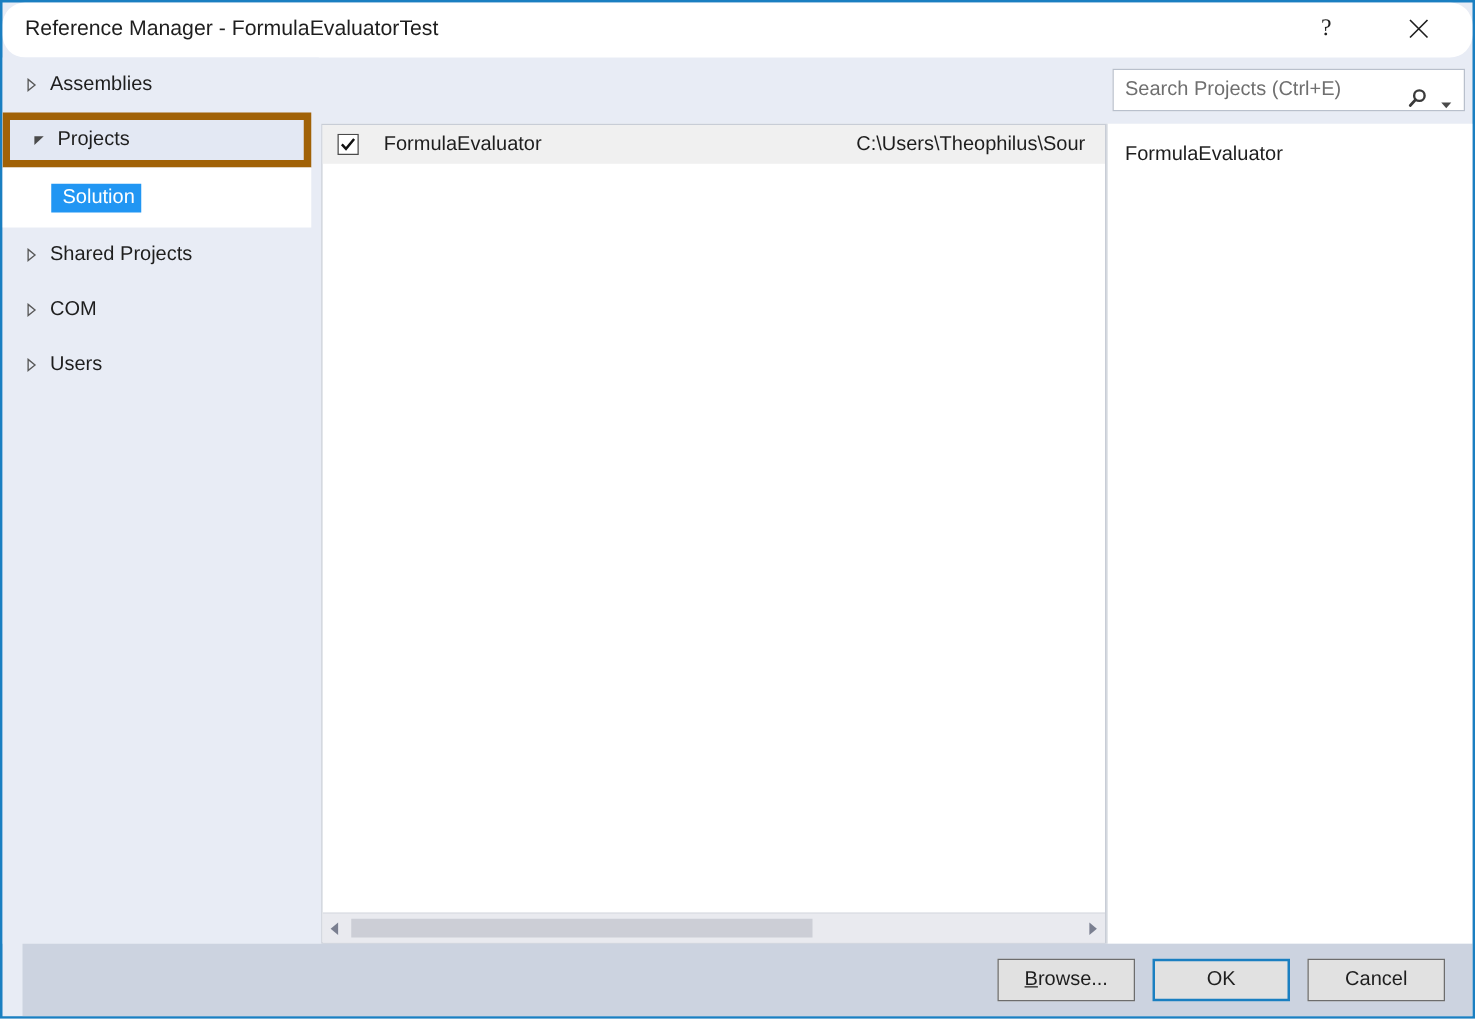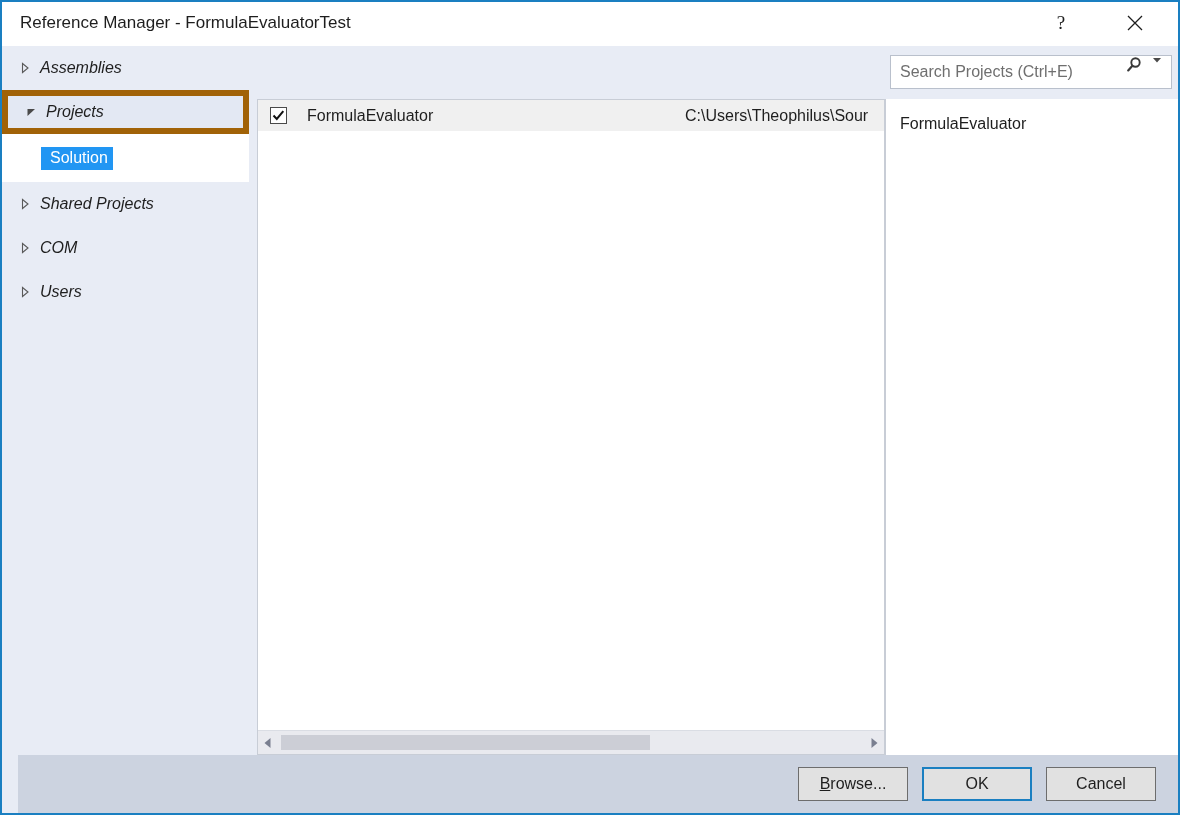--- a/index.html
+++ b/index.html
@@ -23,20 +23,21 @@
   }
 
   
   #titlebar {
     position: absolute;
     left: 0; top: 0;
     width: 100%;
     height: 44px;
     background: #ffffff;
     box-sizing: border-box;
+    border-radius: 18px;
   }
   #title-text {
     position: absolute;
     left: 18px;
     top: 11px;
     font-size: 17px;
     color: #1e1e1e;
     white-space: nowrap;
   }
   .win-btn {
@@ -82,21 +83,21 @@
     display: flex;
     justify-content: center;
     align-items: center;
     flex: none;
   }
   .nav-item .nav-label {
     font-size: 16px;
     color: #1e1e1e;
     white-space: nowrap;
   }
-  .nav-item.level0 { padding-left: 8px; font-style: italic; }
+  .nav-item.level0 { padding-left: 8px; }
 
   .nav-item.expanded-parent {
     background: #e3e8f3;
     border: 6px solid #a16207;
     width: 247px;
   }
   .nav-item.child-host {
     height: 48px;
     background: #ffffff;
     width: 247px;
@@ -115,21 +116,21 @@
   #searchbox {
     position: absolute;
     left: 888px;
     top: 53px;
     width: 282px;
     height: 34px;
     background: #ffffff;
     border: 1px solid #b9c0cc;
     box-sizing: border-box;
     display: flex;
-    align-items: flex-start;
+    align-items: flex-end;
   }
   #search-input {
     flex: 1 1 auto;
     border: none;
     outline: none;
     background: transparent;
     font-family: "Liberation Sans", sans-serif;
     font-size: 16px;
     color: #1e1e1e;
     padding: 0 6px 0 9px;

